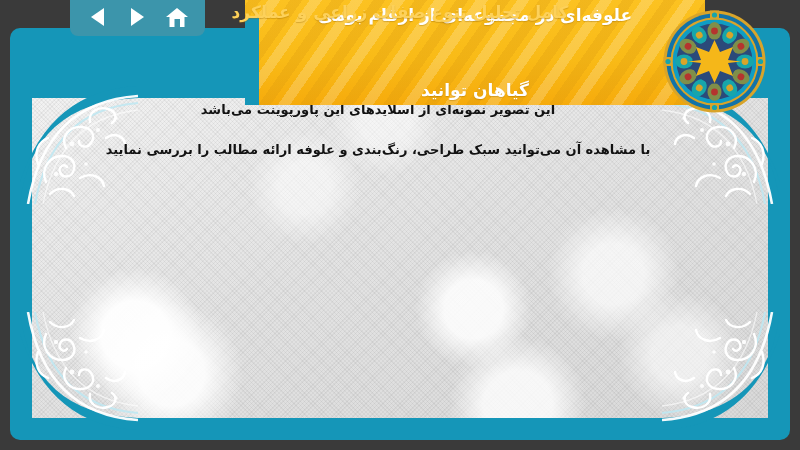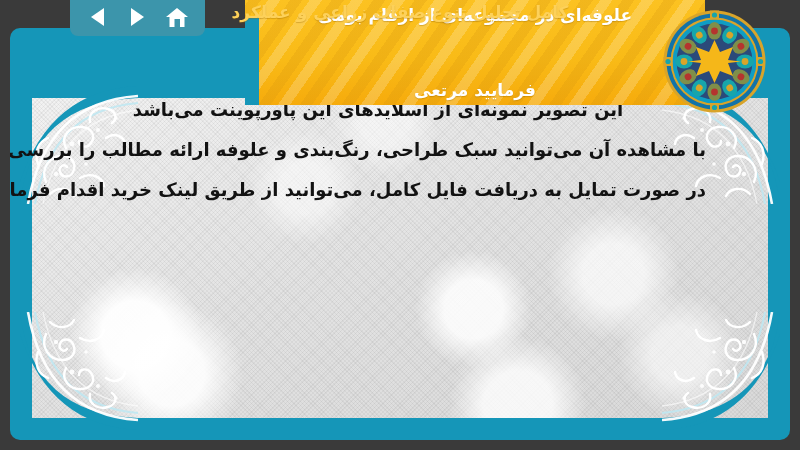--- a/index.html
+++ b/index.html
@@ -110,21 +110,21 @@
 
   
   #body-text{
     position:absolute; left:40px; top:62px;
     width:656px;
     direction:rtl; text-align:center;
     z-index:20;
   }
   .body-line{
     color:#121212;
-    font-size:18px;
+    font-size:13px;
     font-weight:bold;
     line-height:40px;
     white-space:nowrap;
   }
 </style>
 </head>
 <body>
 
 <div id="viewer">
 
@@ -253,29 +253,28 @@
           <circle cx="36" cy="88" r="2.2"></circle>
           <circle cx="66" cy="78" r="1.8"></circle>
           <circle cx="96" cy="32" r="1.7"></circle>
         </g>
       </svg>
     </div>
 
     <div id="body-text">
       <div class="body-line">این تصویر نمونه‌ای از اسلایدهای این پاورپوینت می‌باشد</div>
       <div class="body-line">با مشاهده آن می‌توانید سبک طراحی، رنگ‌بندی و علوفه ارائه مطالب را بررسی نمایید</div>
-      <div class="body-line">در صورت تمایل به دریافت فایل کامل، می‌توانید از طریق لینک خرید اقدام فرمایید</div>
     </div>
 
   </div>
 
   <div id="banner-strip"></div>
   <div id="title-banner">
     <div class="title-line">علوفه‌ای در مجموعه‌ای از ارقام بومی</div>
-    <div class="title-line">فرمایید مرتعی</div>
+    <div class="title-line">گیاهان توانید</div>
   </div>
   <div class="title-line" id="title-line-1">کامل تحلیل تنوع صفات زراعی و عملکرد</div>
 
   <div id="medallion">
     <svg viewBox="0 0 105 105" width="105" height="105">
       <defs>
         <g id="petal-set"></g>
       </defs>
       <circle cx="52.5" cy="52.5" r="51" fill="#d8a42a"></circle>
       <circle cx="52.5" cy="52.5" r="48" fill="#1273a8"></circle>

